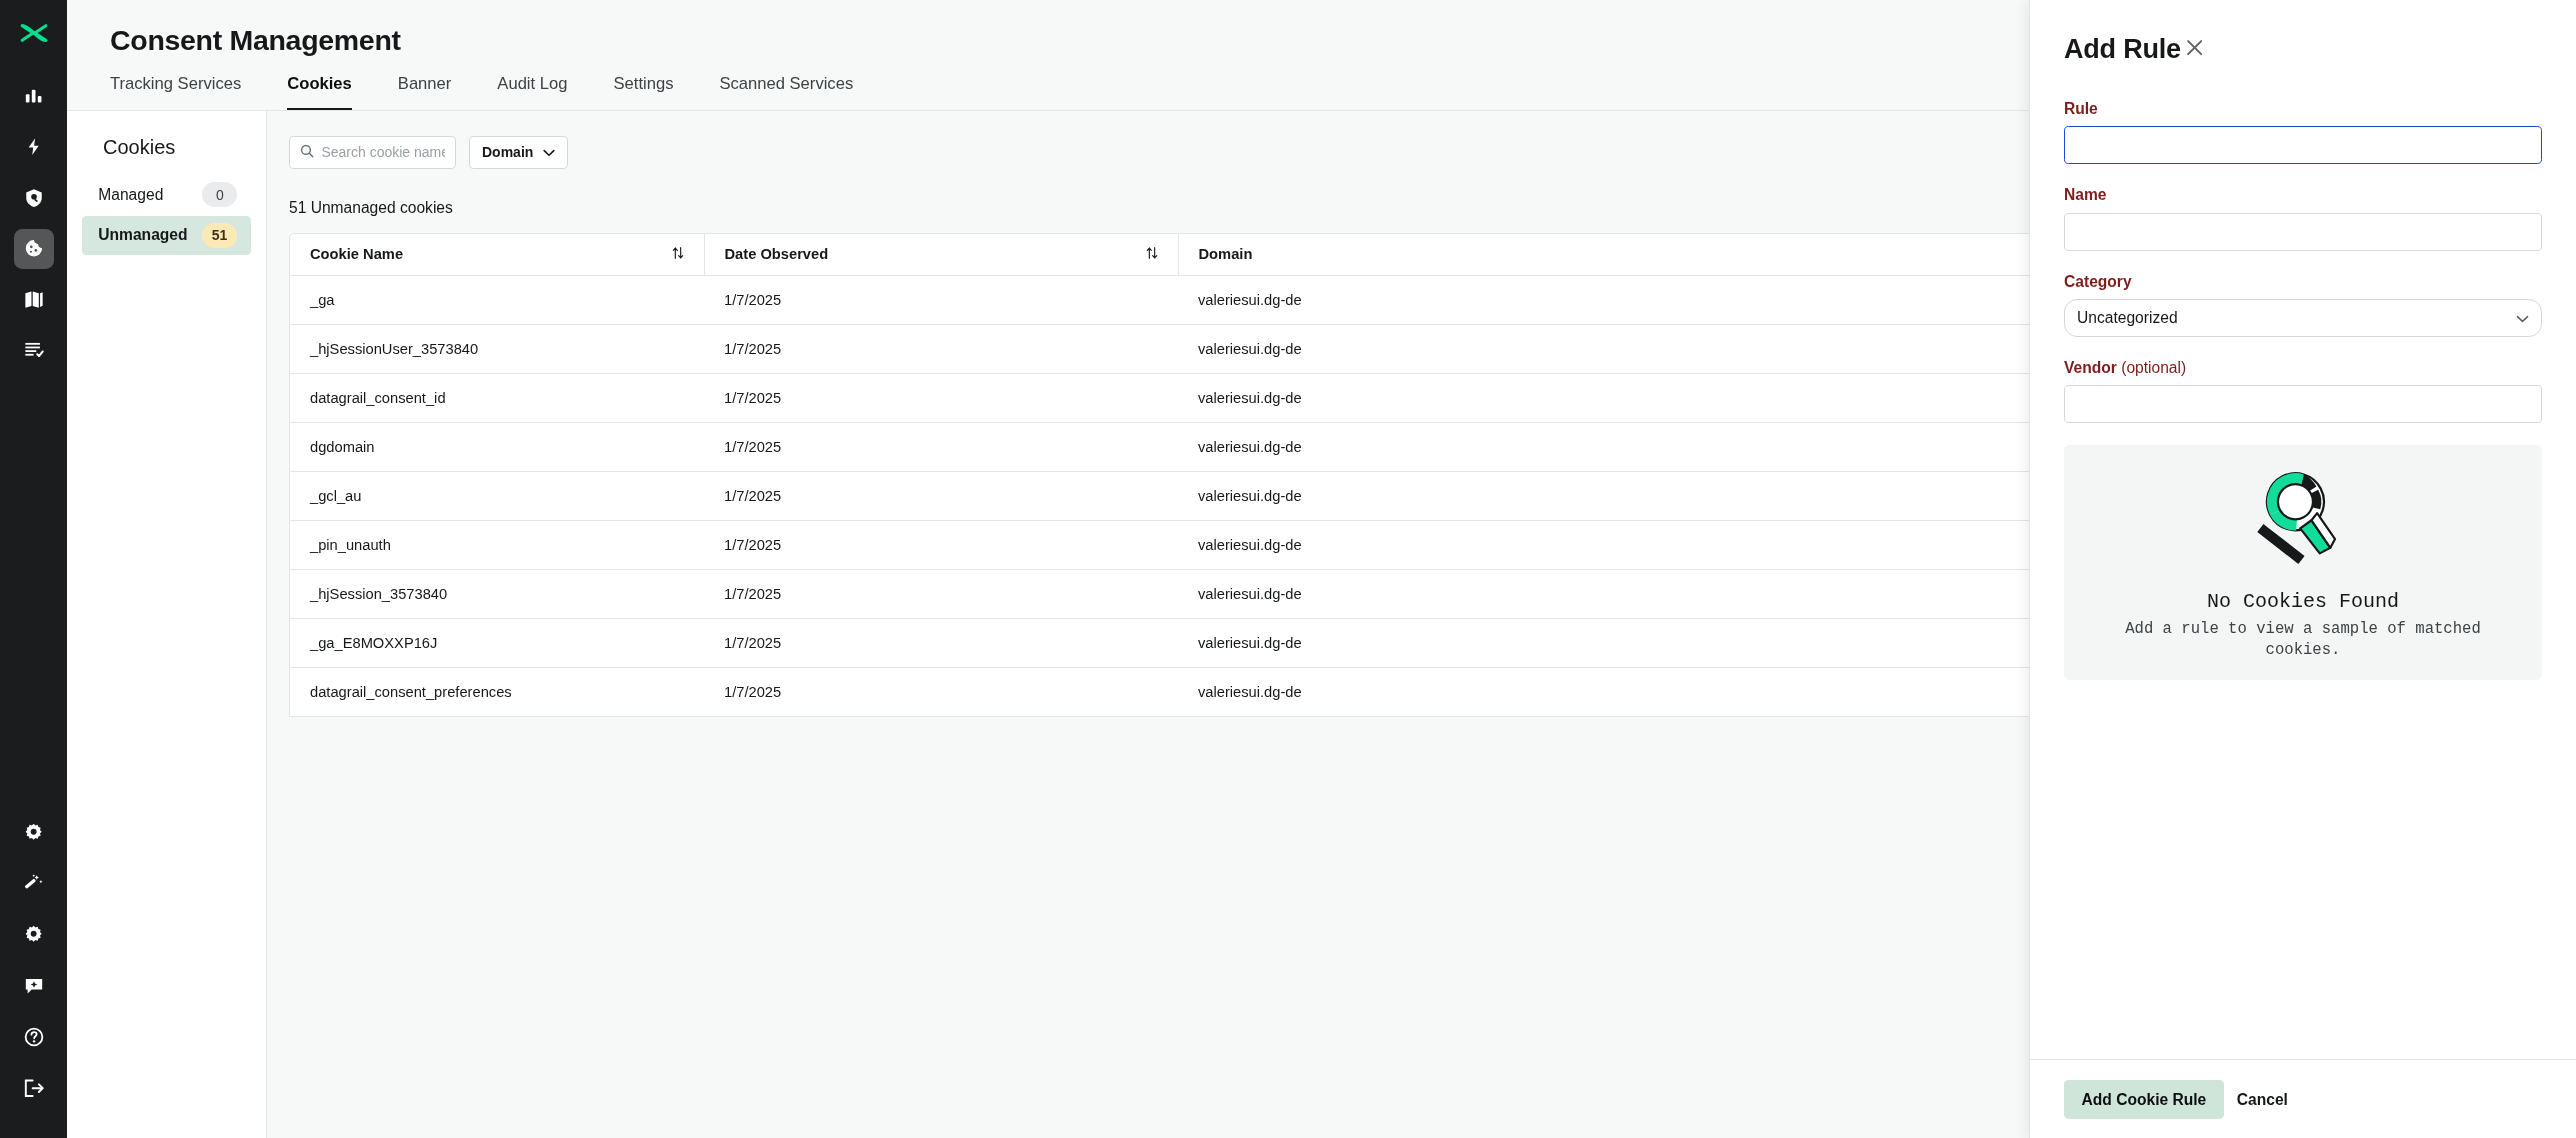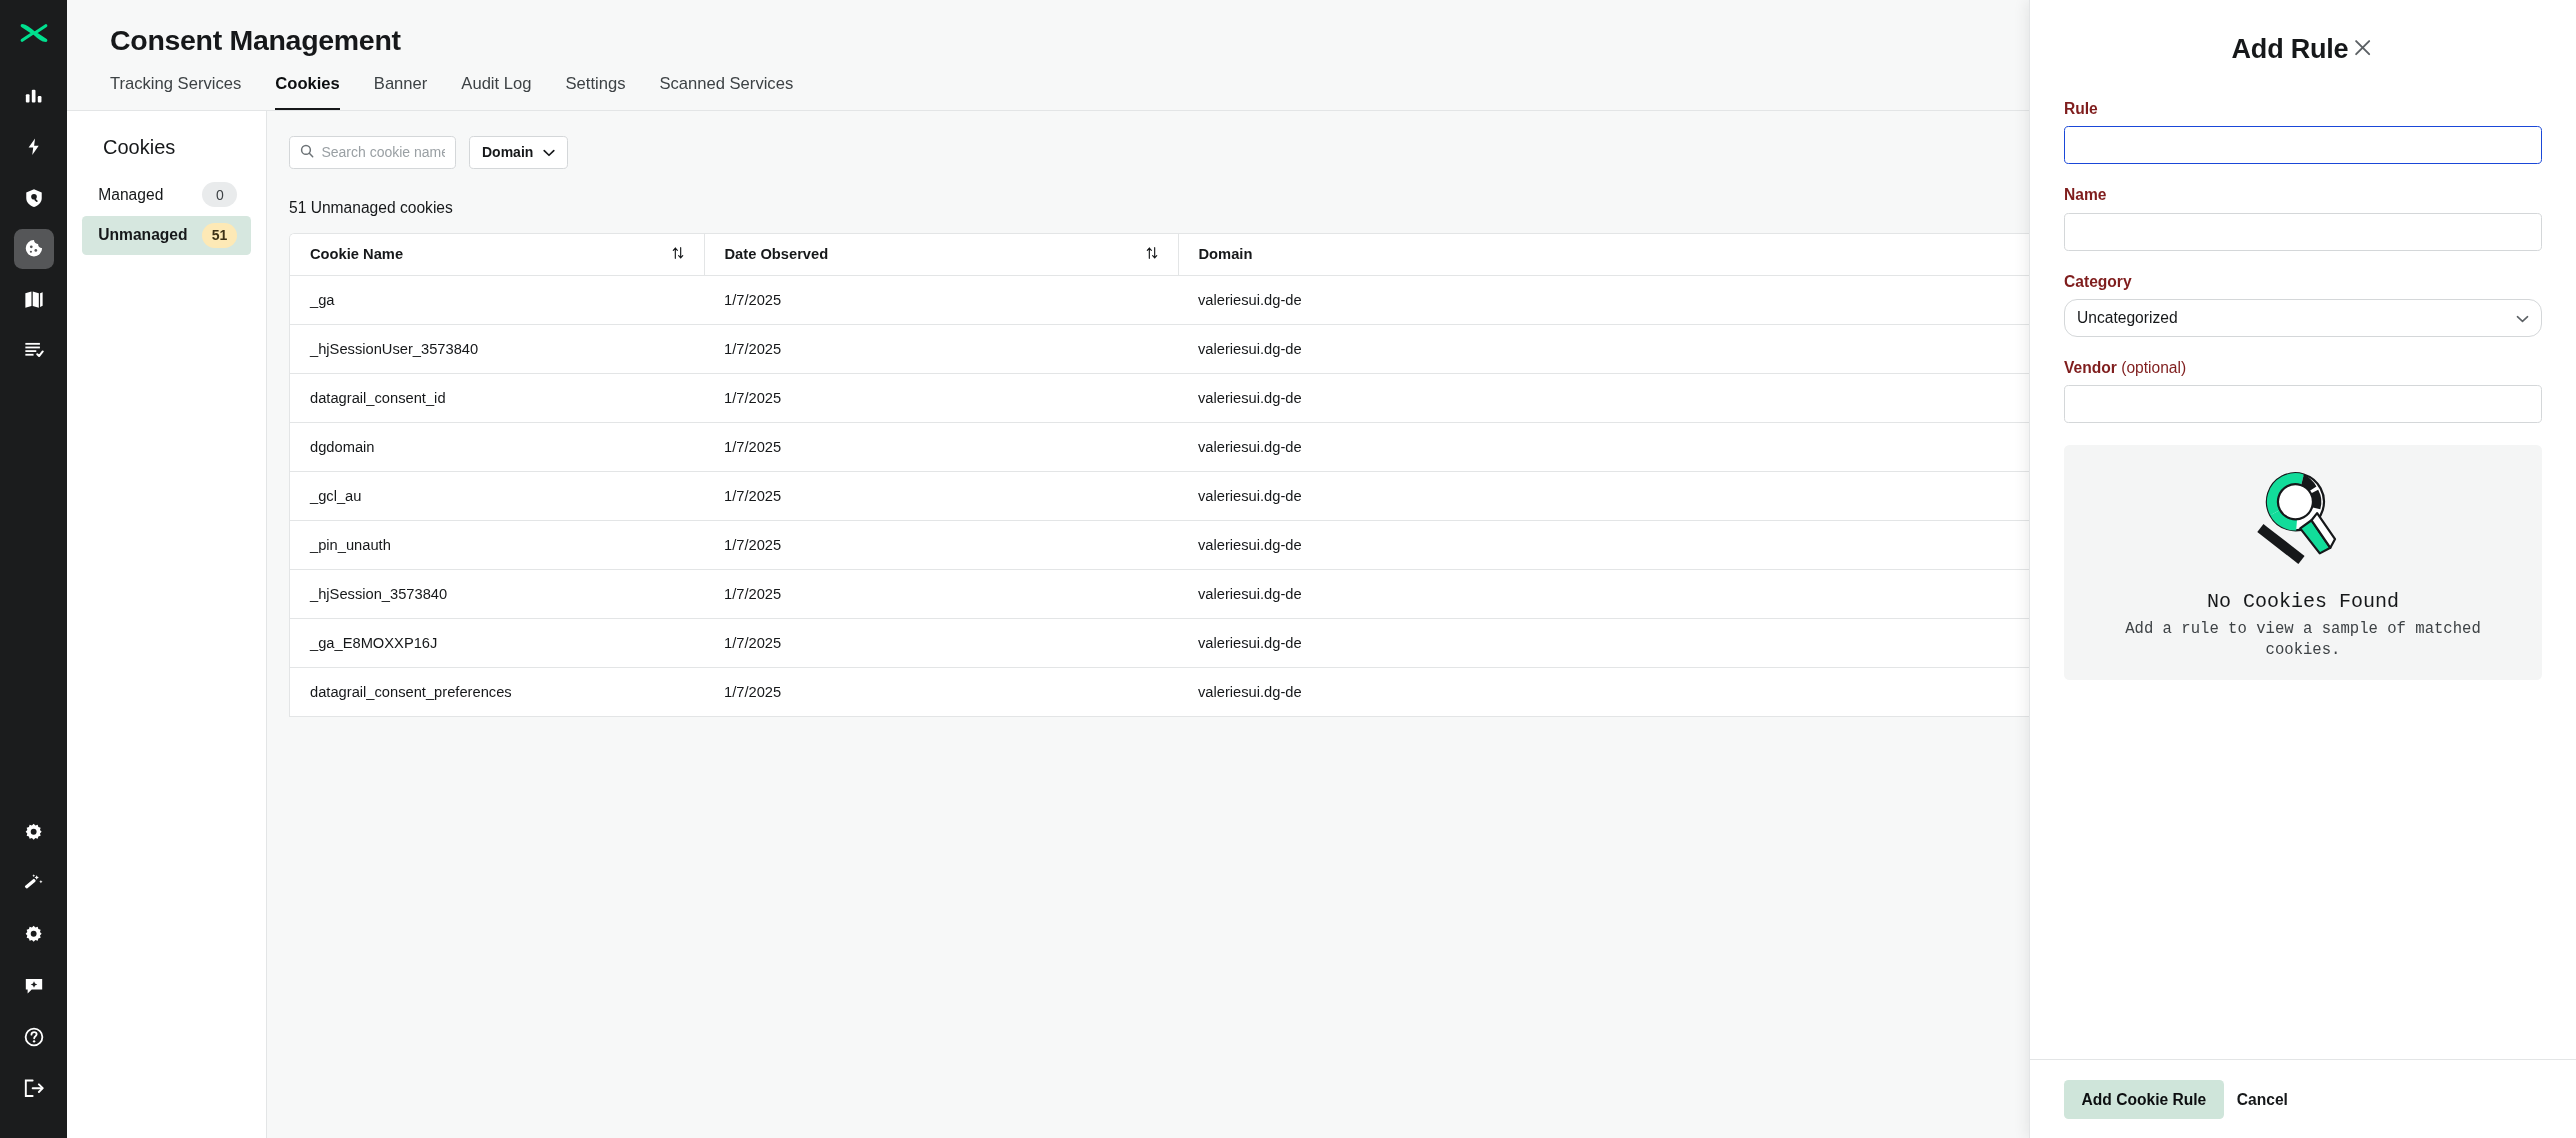--- a/index.html
+++ b/index.html
@@ -28,21 +28,21 @@
   .rail-btn svg { display: block; }
   .rail-spacer { flex: 1 1 auto; }
   .rail-bottom { display: flex; flex-direction: column; align-items: center; padding-bottom: 20px; }
   .rail-bottom .rail-btn { margin-bottom: 11px; }
 
   
   .main { flex: 1 1 auto; height: 1139px; display: flex; flex-direction: column; background: #ffffff; position: relative; }
 
   .topbar { background: #f7f8f8; border-bottom: 0.9px solid #e3e5e6; }
   .page-title { font-size: 28.5px; font-weight: 700; color: #16181a; letter-spacing: -0.3px; padding: 24px 0 0 43px; }
-  .tabs { display: flex; gap: 0; padding: 16.6px 0 0 43px; }
+  .tabs { display: flex; gap: 12px; padding: 16.6px 0 0 43px; }
   .tab {
     font-size: 16.6px; color: #3d4245; padding: 0 0 14px 0; margin-right: 34px;
     border-bottom: 2.8px solid transparent; line-height: 20px;
   }
   .tab.active { color: #0c0e10; font-weight: 700; border-bottom-color: #16181a; }
 
   .body-area { flex: 1 1 auto; display: flex; min-height: 0; }
 
   
   .subnav { width: 200px; flex: 0 0 200px; background: #ffffff; border-right: 0.9px solid #e3e5e6; padding: 25px 0 0 0; }
@@ -95,21 +95,21 @@
   col.c-date { width: 474px; }
   col.c-domain { width: 1283px; }
 
   
   .panel {
     position: absolute; top: 0; right: 0; width: 547px; height: 1139px;
     background: #ffffff; border-left: 0.9px solid #e3e5e6;
     box-shadow: -3.7px 0 13px rgba(0,0,0,0.07);
     display: flex; flex-direction: column; z-index: 20;
   }
-  .panel-head { display: flex; align-items: flex-start; justify-content: center; padding: 34px 32px 0 34px; }
+  .panel-head { display: flex; align-items: flex-start; justify-content: flex-start; padding: 34px 32px 0 34px; }
   .panel-title { font-size: 27px; font-weight: 700; color: #16181a; letter-spacing: -0.2px; }
   .panel-close { width: 28px; height: 28px; display: flex; align-items: center; justify-content: center; }
   .panel-body { flex: 1 1 auto; overflow: hidden; padding: 35px 34px 0 34px; }
   .field { margin-bottom: 22px; }
   .field-label { font-size: 15.6px; font-weight: 700; color: #7f1d1d; margin-bottom: 8.3px; }
   .field-label .opt { font-weight: 400; }
   .txt-input {
     width: 100%; height: 38px; border: 0.9px solid #d4d7d9; border-radius: 4.6px; background: #fff;
     font-size: 14.7px; color: #16181a; padding: 0 11px; outline: none;
     font-family: "Liberation Sans", sans-serif;

